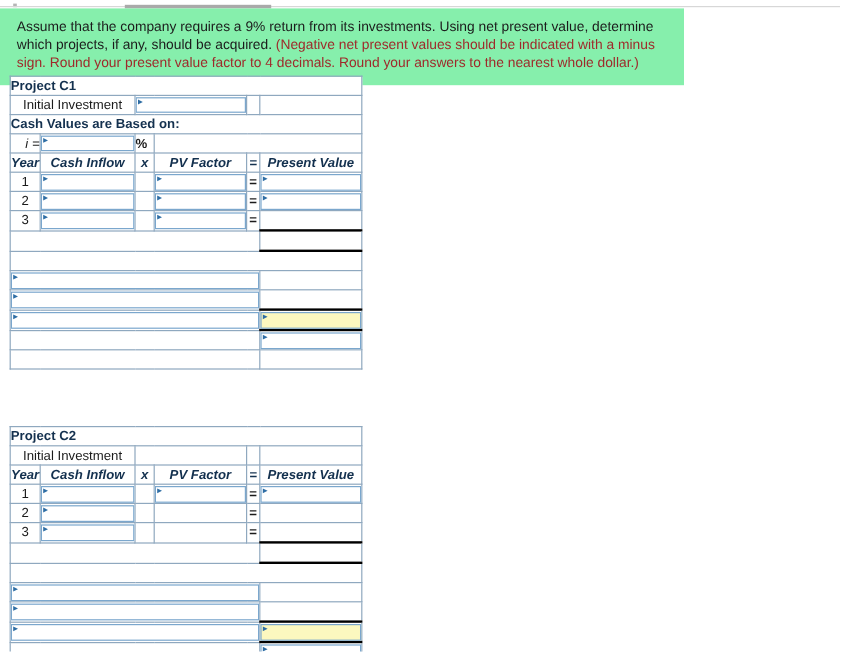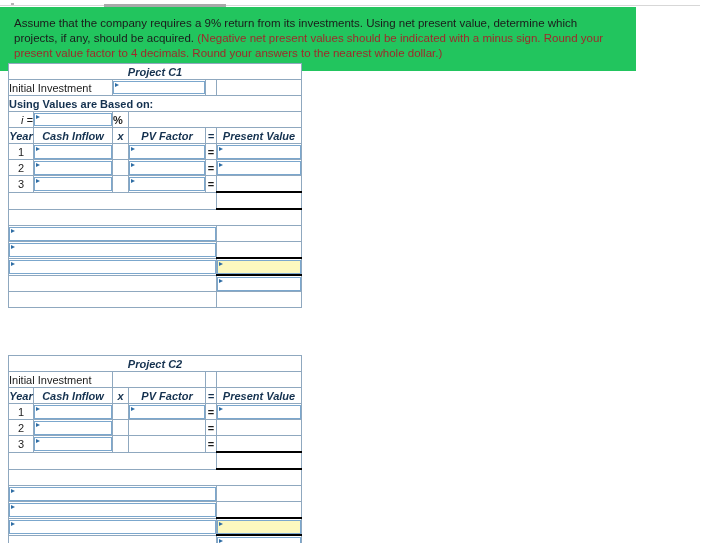--- a/index.html
+++ b/index.html
@@ -40,23 +40,23 @@
     position: absolute;
     left: 11px; top: 3px;
     width: 3px; height: 3px;
     background: #b5b5b5;
   }
 
   
   #instructions {
     position: absolute;
     left: 0; top: 7px;
-    width: 636px;
+    width: 570px;
     box-sizing: border-box;
-    background: #22c55e;
+    background: #86efac;
     padding: 9px 14px 10px 14px;
     line-height: 15px;
     font-size: 11.5px;
   }
   #instructions .plain { color: #1b1b1b; }
   #instructions .note  { color: #9e2a2b; }
 
   
   .sheet {
     position: absolute;
@@ -72,51 +72,50 @@
     border: 1px solid #8fa8bf;
     padding: 0;
     height: 15px;
     font-size: 11px;
     vertical-align: middle;
     background: #ffffff;
   }
 
   .title-cell {
     background: #7eb0de;
+    text-align: left;
+    font-weight: bold;
+    color: #14314f;
+    height: 16px;
+    font-size: 11.5px;
+  }
+  .band-cell {
+    background: #7eb0de;
+    height: 15px;
+  }
+  .colhead {
+    background: #7eb0de;
     text-align: center;
     font-weight: bold;
     color: #14314f;
     height: 16px;
     font-size: 11.5px;
     font-style: italic;
   }
-  .band-cell {
-    background: #7eb0de;
-    height: 15px;
-  }
-  .colhead {
-    background: #7eb0de;
-    text-align: center;
-    font-weight: bold;
-    color: #14314f;
-    height: 16px;
-    font-size: 11.5px;
-    font-style: italic;
-  }
   .subhead {
     background: #7eb0de;
     font-weight: bold;
     color: #14314f;
     padding-left: 3px;
     height: 15px;
     font-size: 11.5px;
   }
   .label-left {
     padding-left: 3px;
-    text-align: left;
+    text-align: center;
     color: #1b1b1b;
   }
   .label-i {
     padding-right: 4px;
     text-align: right;
     font-style: italic;
     color: #1b1b1b;
   }
   .label-center {
     text-align: center;
@@ -188,21 +187,21 @@
       </tr>
       <tr>
         <td class="label-left" colspan="2" style="width: 104px;"><span>Initial Investment</span></td>
         <td colspan="2" class="cell-pad">
           <span class="inp"></span>
         </td>
         <td></td>
         <td></td>
       </tr>
       <tr>
-        <td class="subhead" colspan="6"><span>Using Values are Based on:</span></td>
+        <td class="subhead" colspan="6"><span>Cash Values are Based on:</span></td>
       </tr>
       <tr>
         <td class="label-i"><span>i =</span></td>
         <td class="cell-pad">
           <span class="inp"></span>
         </td>
         <td class="pct"><span>%</span></td>
         <td colspan="3"></td>
       </tr>
       <tr>

